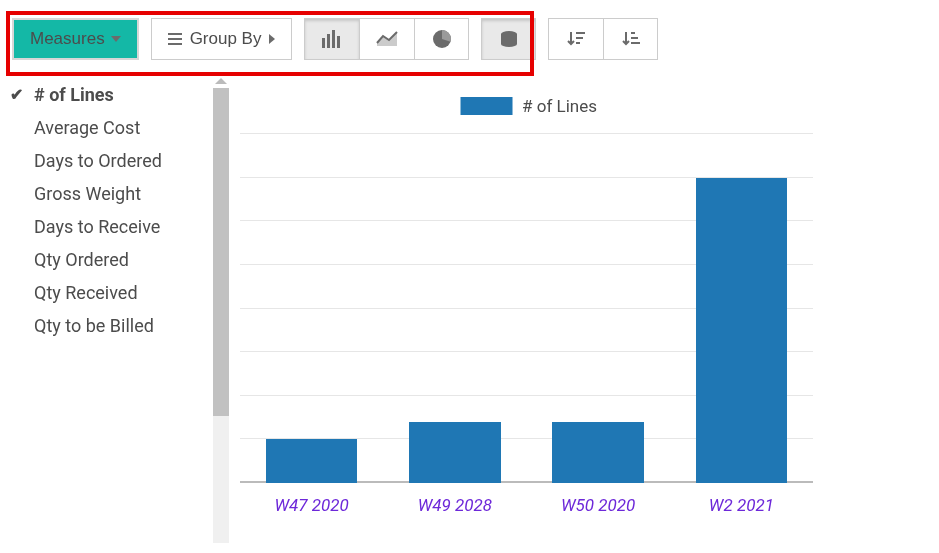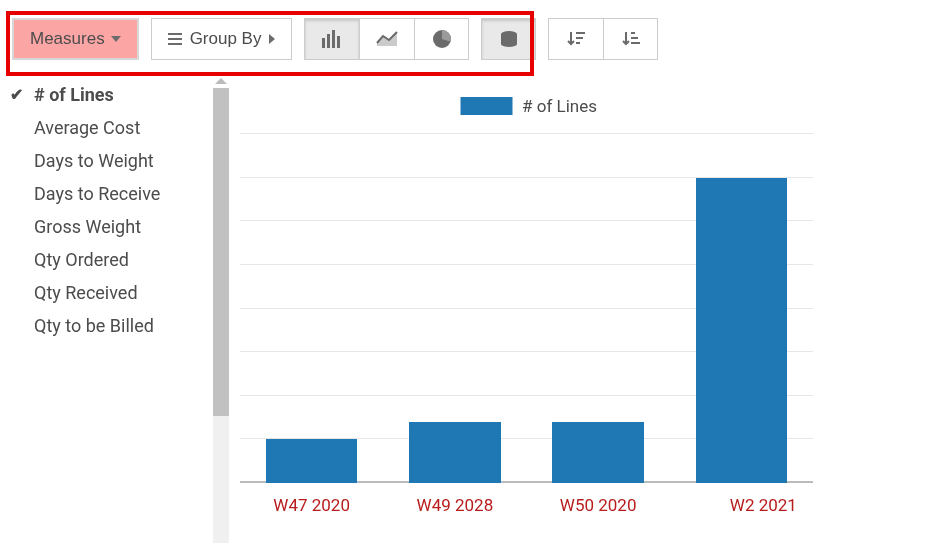--- a/index.html
+++ b/index.html
@@ -30,21 +30,21 @@
     border: 1px solid #ccc;
     background: #fff;
     color: #4c4c4c;
     font-size: 17px;
     font-weight: 500;
     cursor: pointer;
     user-select: none;
   }
   .btn-measures {
     padding: 0 16px;
-    background: #fca5a5;
+    background: #14b8a6;
     border: 2px solid #d7d7d7;
     gap: 6px;
   }
   .btn-groupby {
     padding: 8px 16px;
     gap: 8px;
   }
   
   .btn-group {
     display: inline-flex;
@@ -179,23 +179,24 @@
   .xlabels {
     position: absolute;
     left: 10px;
     right: 14px;
     bottom: 20px;
     height: 28px;
   }
   .xlabel {
     position: absolute;
     font-size: 17px;
-    color: #b91c1c;
+    color: #6d28d9;
     transform: translateX(-50%);
     white-space: nowrap;
+    font-style: italic;
   }
 </style>
 </head>
 <body>
 
 <div class="toolbar-wrapper">
   <div class="red-box"></div>
 
   <button class="btn btn-measures">
     <span>Measures</span>
@@ -264,23 +265,23 @@
     </button>
   </div>
 </div>
 
 <div class="content">
 
   <div class="dropdown">
     <ul id="measures-list">
         <li class="checked"># of Lines</li>
         <li>Average Cost</li>
-        <li>Days to Weight</li>
+        <li>Days to Ordered</li>
+        <li>Gross Weight</li>
         <li>Days to Receive</li>
-        <li>Gross Weight</li>
         <li>Qty Ordered</li>
         <li>Qty Received</li>
         <li>Qty to be Billed</li>
       </ul>
     <div class="dropdown-scroll">
       <div class="scroll-arrow-up"></div>
       <div class="scroll-track">
         <div class="scroll-thumb"></div>
       </div>
     </div>
@@ -303,17 +304,17 @@
         <div class="grid-line" style="bottom: 100%;"></div>
         <div class="bar" style="left: 4.5%; width: 16%; height: 12.5%; background: rgb(31, 119, 180);"></div>
         <div class="bar" style="left: 29.5%; width: 16%; height: 17.5%; background: rgb(31, 119, 180);"></div>
         <div class="bar" style="left: 54.5%; width: 16%; height: 17.5%; background: rgb(31, 119, 180);"></div>
         <div class="bar" style="left: 79.5%; width: 16%; height: 87.5%; background: rgb(31, 119, 180);"></div>
       </div>
     <div class="xlabels" id="xlabels">
         <div class="xlabel" style="left: 12.5%;">W47 2020</div>
         <div class="xlabel" style="left: 37.5%;">W49 2028</div>
         <div class="xlabel" style="left: 62.5%;">W50 2020</div>
-        <div class="xlabel" style="left: 87.5%; margin-left: 22px;">W2 2021</div>
+        <div class="xlabel" style="left: 87.5%;">W2 2021</div>
       </div>
   </div>
 
 </div>
 
 </body></html>

